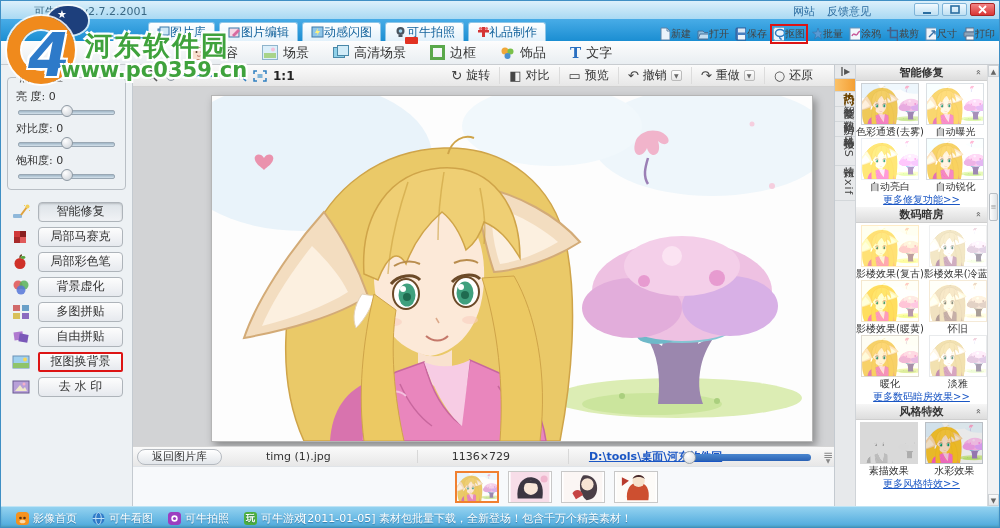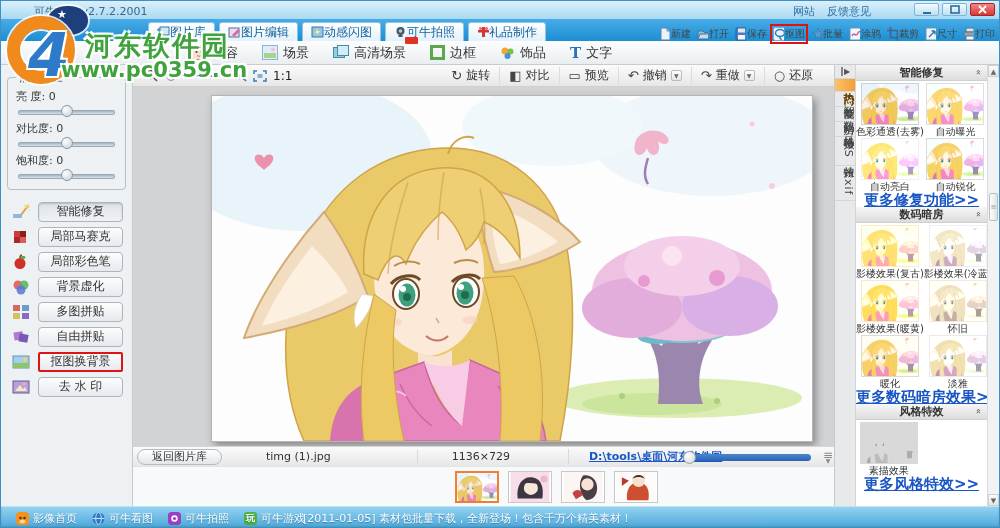--- a/index.html
+++ b/index.html
@@ -44,21 +44,21 @@
 .tool-btn{width:85px;height:20px;border:1px solid #aeb4ba;border-radius:4px;background:linear-gradient(#fdfdfd,#e6e9ee);font-size:12px;color:#333;display:flex;align-items:center;justify-content:center;white-space:nowrap}
 .tool-btn.active{background:linear-gradient(#dde3e8,#f0f2f5);box-shadow:inset 0 1px 2px rgba(0,0,0,.18)}
 .tool-btn.redsel{border:2px solid #dd1414;border-radius:2px}
 
 .center{flex:1;display:flex;flex-direction:column;min-width:0}
 .canvas-bar{height:22px;background:linear-gradient(#fbfbfb,#e7e7e7);border-bottom:1px solid #d0d0d0;display:flex;align-items:center;padding:0 12px;font-size:12px;color:#333}
 .zoom-group{display:flex;align-items:center;gap:6px}
 .zslider{position:relative;width:64px;height:12px}
 .zslider::before{content:"";position:absolute;left:0;right:0;top:5px;height:2px;background:#3a86c8}
 .zs-thumb{position:absolute;left:2px;top:1px;width:10px;height:10px;border-radius:50%;background:radial-gradient(circle at 35% 30%,#fff,#cfd5da);border:1px solid #8f9aa4}
-.ratio{font-weight:normal;color:#222}
+.ratio{font-weight:bold;color:#222}
 .cb-right{margin-left:auto;display:flex;align-items:center}
 .cb-btn{display:flex;align-items:center;gap:4px;padding:0 9px;border-left:1px solid #dcdcdc;font-size:12px;color:#333;white-space:nowrap}
 .cb-btn:first-child{border-left:none}
 .cb-ico{font-size:13px;color:#444;line-height:1}
 .dd{width:11px;height:11px;border:1px solid #bbb;border-radius:2px;font-size:6px;display:flex;align-items:center;justify-content:center;color:#666;background:linear-gradient(#fff,#e6e6e6)}
 .canvas{flex:1;background:#d2d3d5;position:relative;overflow:hidden}
 .art-wrap{position:absolute;left:78px;top:8px;width:602px;height:347px;background:#fff;border:1px solid #b5b5b5;box-shadow:3px 4px 8px rgba(0,0,0,.35)}
 .art-wrap svg{width:100%;height:100%;display:block}
 
 .info-bar{height:20px;background:linear-gradient(#fafafa,#e7e7e7);border-top:1px solid #d5d5d5;display:flex;align-items:center;font-size:11px;color:#333;padding:0 4px;position:relative}
@@ -83,21 +83,21 @@
 .vtab{writing-mode:vertical-rl;font-size:11px;color:#444;padding:5px 0;border-bottom:1px solid #d3d7da;text-align:center;letter-spacing:1px;align-self:center;width:100%}
 .vtab.active{background:linear-gradient(90deg,#fbc269,#f49f33);color:#6b4300;font-weight:bold}
 .fx-area{flex:1;display:flex;flex-direction:column;overflow:hidden}
 .fx-head{height:16px;flex:none;background:linear-gradient(#f6f6f6,#dddddd);border-bottom:1px solid #cfcfcf;display:flex;align-items:center;justify-content:center;font-size:11px;color:#333;font-weight:bold;position:relative}
 .fx-col{position:absolute;right:6px;top:2px;font-size:9px;color:#777;transform:rotate(-90deg)}
 .fx-grid{display:grid;grid-template-columns:1fr 1fr;padding:2px 0 0}
 .fx{display:flex;flex-direction:column;align-items:center}
 .fx-t{width:58px;height:42px;border:1px solid #cdd1d5;overflow:hidden;background:#fff}
 .fx-t svg{width:100%;height:100%;display:block}
 .fx-l{font-size:10px;color:#333;height:13px;line-height:13px;white-space:nowrap}
-.fx-more{height:14px;flex:none;text-align:center;font-size:15px;color:#1a56c4;font-weight:bold;text-decoration:underline;line-height:14px;white-space:nowrap}
+.fx-more{height:14px;flex:none;text-align:center;font-size:10px;color:#1a56c4;font-weight:normal;text-decoration:underline;line-height:14px;white-space:nowrap}
 .vscroll{width:12px;background:#f1f2f3;border-left:1px solid #d8dadc;position:relative}
 .vs-btn{position:absolute;left:0;width:100%;height:12px;font-size:7px;color:#666;text-align:center;line-height:12px;background:linear-gradient(#fbfbfb,#e3e6e8);border:1px solid #cdd1d5}
 .vs-up{top:0}.vs-down{bottom:0}
 .vs-thumb{position:absolute;top:128px;left:1px;right:1px;height:28px;background:linear-gradient(90deg,#fdfdfd,#dfe3e6);border:1px solid #b8bec4;border-radius:2px;font-size:7px;color:#999;text-align:center;line-height:26px}
 
 
 .f-clear{filter:saturate(1.15)}
 .f-expose{filter:brightness(1.07)}
 .f-white{filter:brightness(1.15)}
 .f-sharp{filter:contrast(1.12)}
@@ -689,20 +689,28 @@
           </div>
         <div class="fx-grid">
           <div class="fx">
               <div class="fx-t f-sketch">
                 <svg viewBox="60 20 480 325" preserveAspectRatio="xMidYMid slice">
                   <use href="#girlart"></use>
                 </svg>
               </div>
               <div class="fx-l">素描效果</div>
             </div>
+          <div class="fx">
+              <div class="fx-t f-water">
+                <svg viewBox="60 20 480 325" preserveAspectRatio="xMidYMid slice">
+                  <use href="#girlart"></use>
+                </svg>
+              </div>
+              <div class="fx-l">水彩效果</div>
+            </div>
         </div>
         <div class="fx-more">更多风格特效&gt;&gt;</div>
       </div>
 
       <div class="vscroll">
         <div class="vs-btn vs-up">▲</div>
         <div class="vs-thumb">≡</div>
         <div class="vs-btn vs-down">▼</div>
       </div>
     </div>

